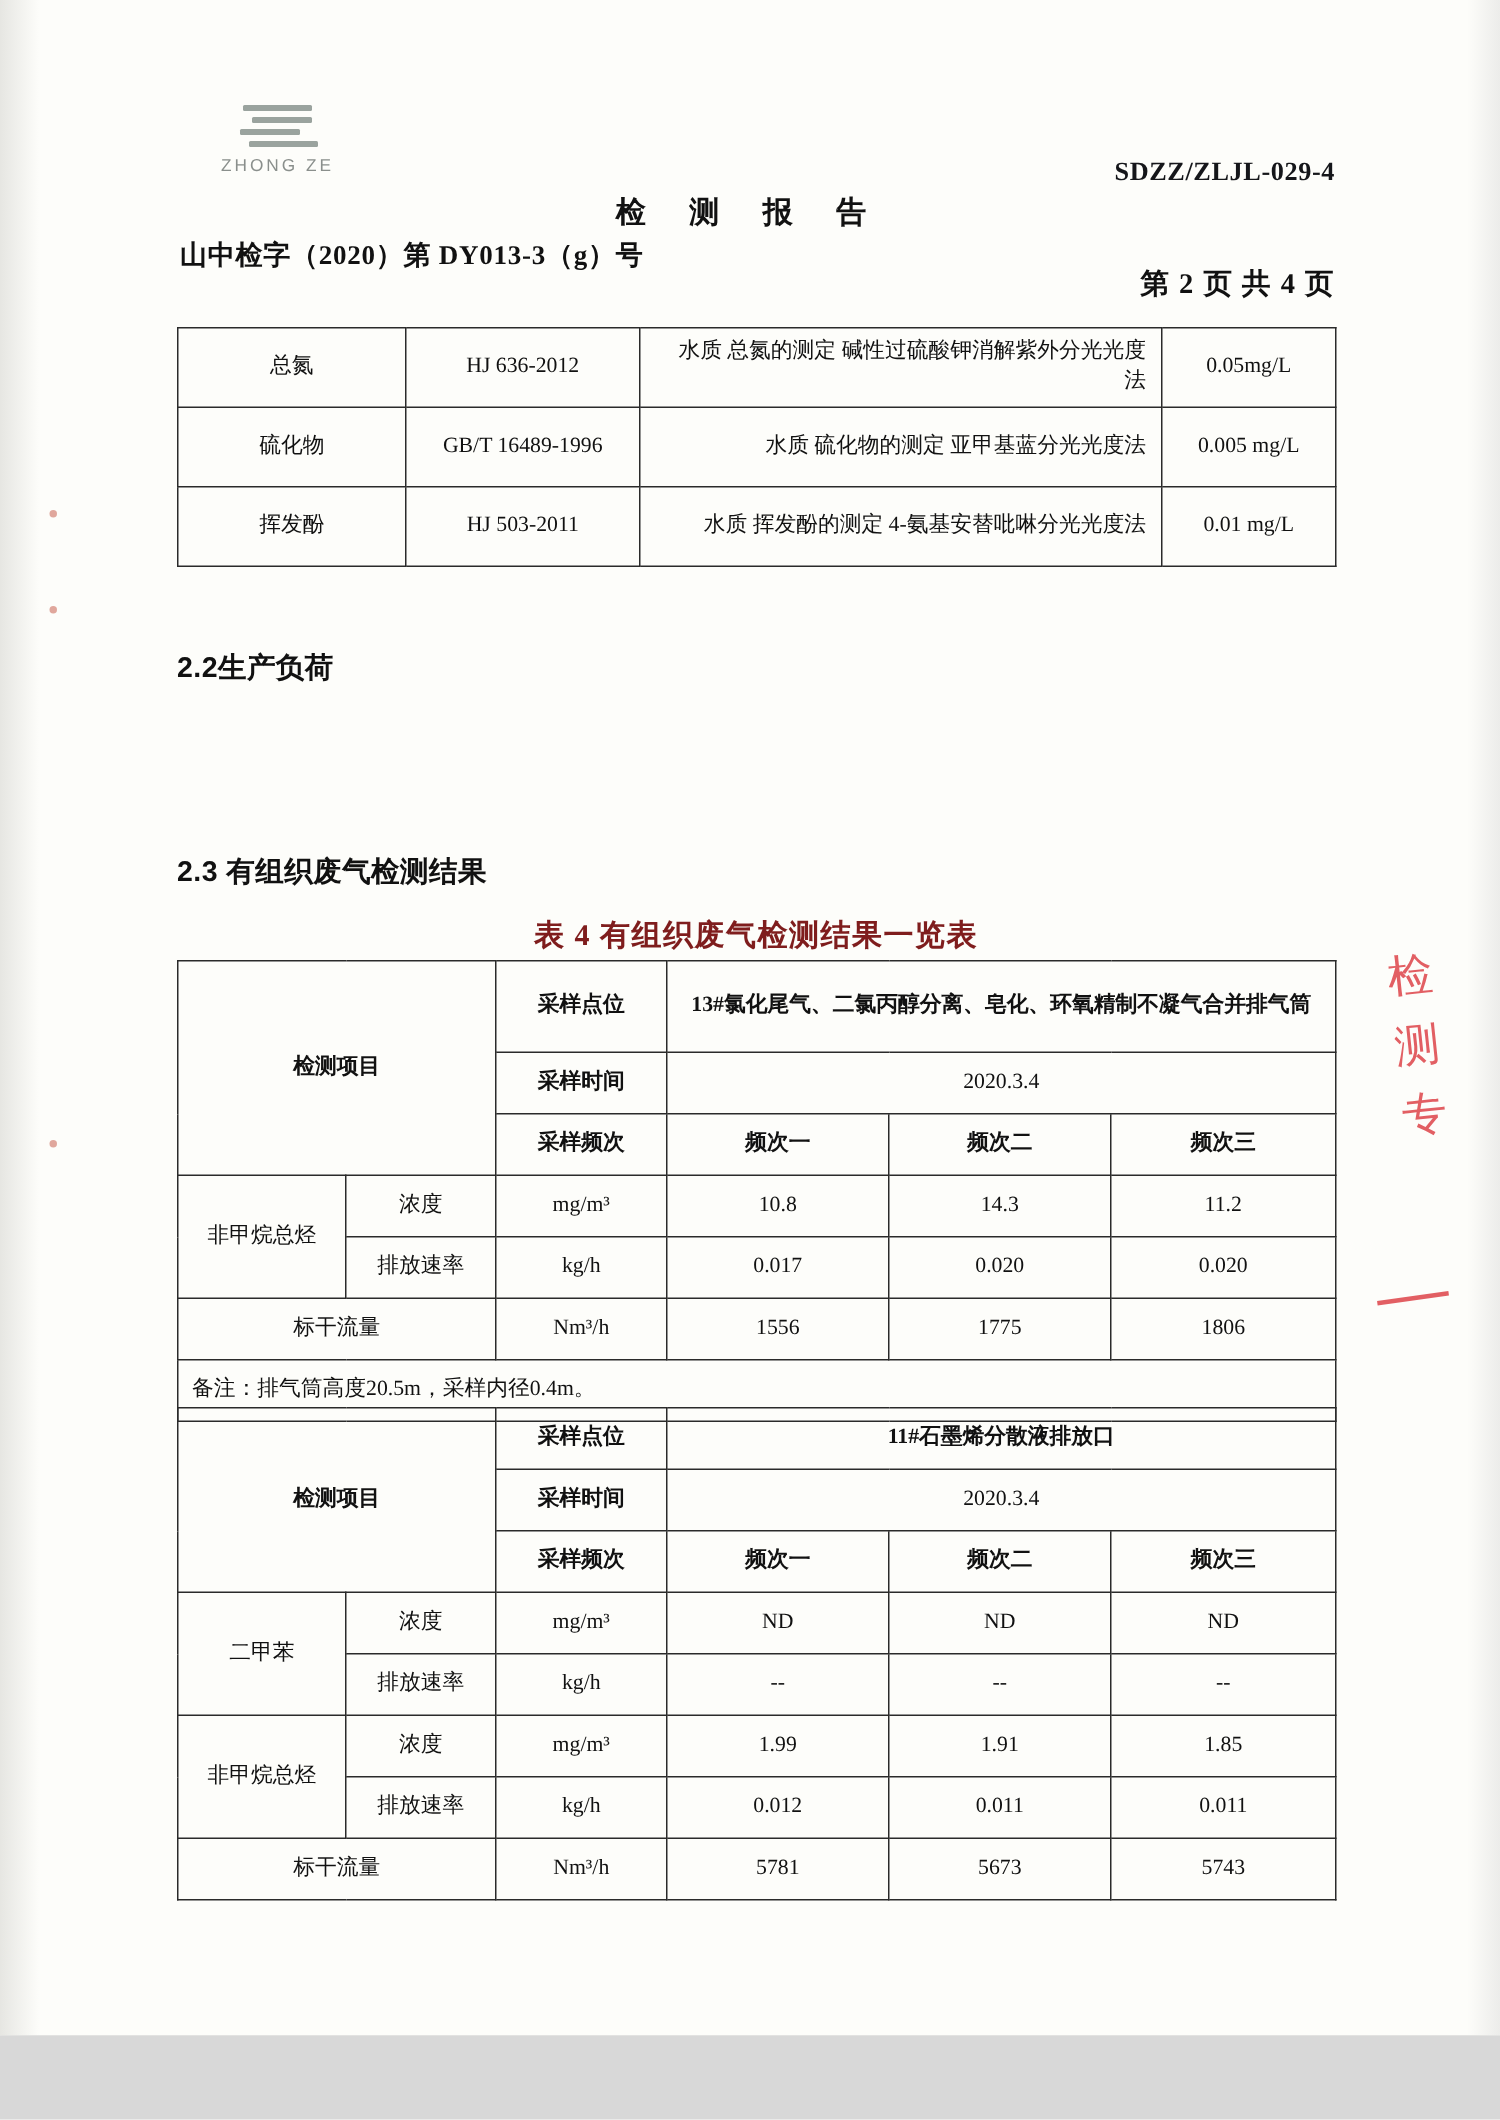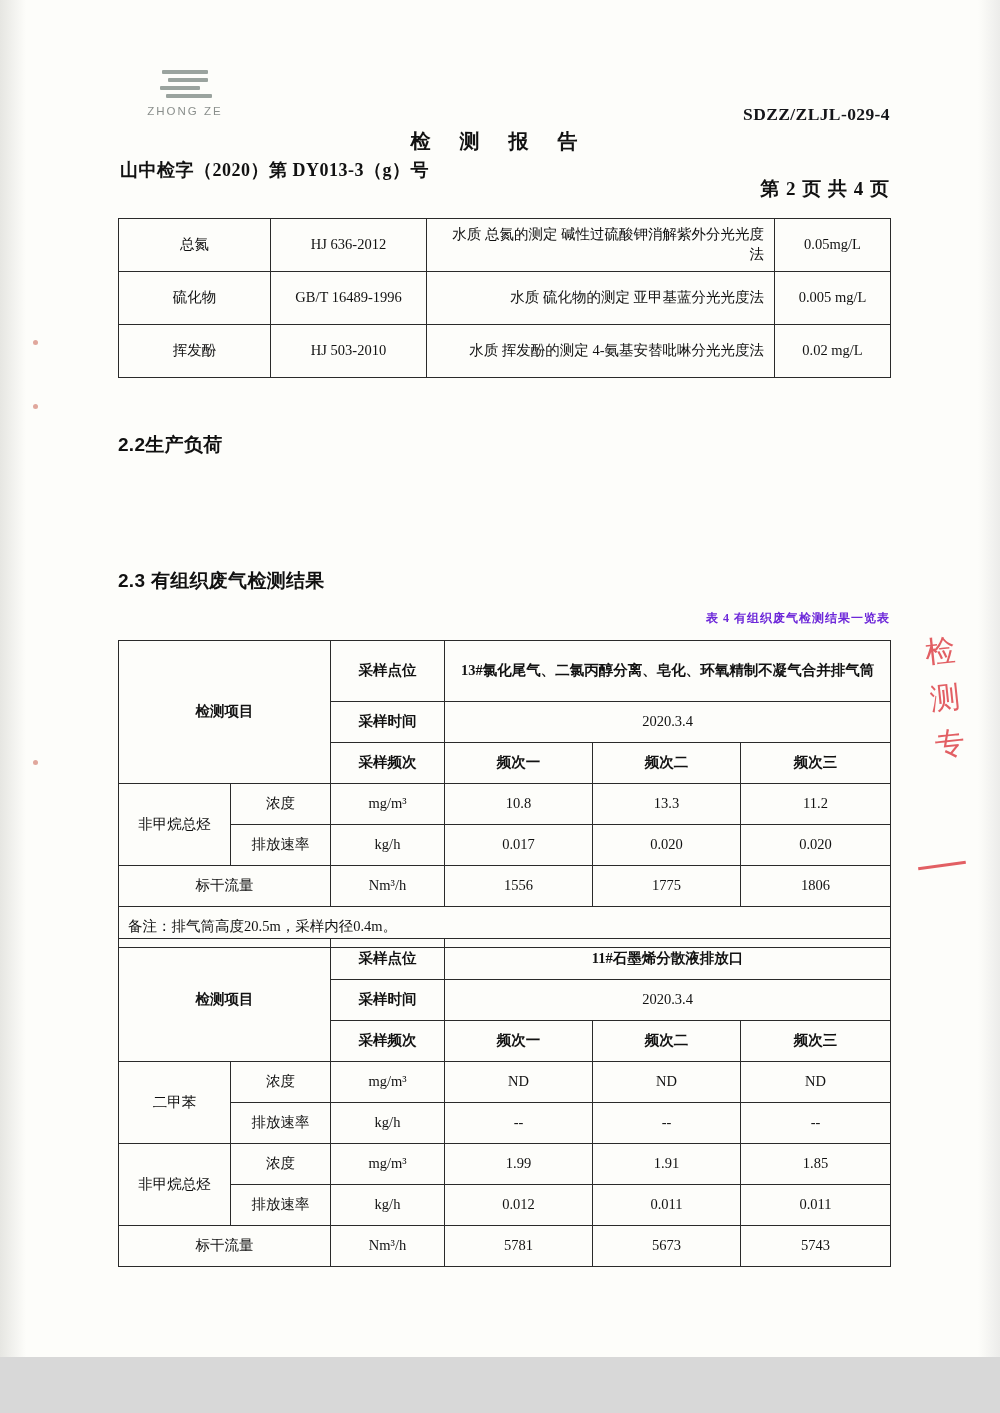--- a/index.html
+++ b/index.html
@@ -142,24 +142,24 @@
     font-size: 17px;
     color: #111;
     line-height: 2.05;
     width: 772px;
     text-align: justify;
     text-indent: 34px;
   }
   .tbl-caption {
     position: absolute;
     width: 772px;
-    text-align: right;
-    font-weight: bold;
-    font-size: 12px;
-    color: #6d28d9;
+    text-align: center;
+    font-weight: bold;
+    font-size: 20px;
+    color: #7f1d1d;
     letter-spacing: 1px;
   }
 
   .tbl-gas1 { position: absolute; left: 118px; top: 640px; }
   .tbl-gas2 { position: absolute; left: 118px; top: 938px; }
   .tbl-gas1 td, .tbl-gas2 td { height: 32px; }
 
   
   .stamp {
     position: absolute;
@@ -240,23 +240,23 @@
         <td>0.05mg/L</td>
       </tr>
       <tr>
         <td>硫化物</td>
         <td>GB/T 16489-1996</td>
         <td class="desc">水质   硫化物的测定  亚甲基蓝分光光度法</td>
         <td>0.005 mg/L</td>
       </tr>
       <tr>
         <td>挥发酚</td>
-        <td>HJ 503-2010</td>
+        <td>HJ 503-2011</td>
         <td class="desc">水质    挥发酚的测定 4-氨基安替吡啉分光光度法</td>
-        <td>0.02 mg/L</td>
+        <td>0.01 mg/L</td>
       </tr>
     </tbody>
   </table>
 
   <div class="h2" style="left:118px; top:432px;">2.2生产负荷</div>
 
   <div class="h2" style="left:118px; top:568px;">2.3 有组织废气检测结果</div>
   <div class="tbl-caption" style="left:118px; top:610px;">表 4   有组织废气检测结果一览表</div>
 
   <table class="tbl-gas1">
@@ -282,21 +282,21 @@
         <td class="b">采样频次</td>
         <td class="b">频次一</td>
         <td class="b">频次二</td>
         <td class="b">频次三</td>
       </tr>
       <tr>
         <td rowspan="2">非甲烷总烃</td>
         <td>浓度</td>
         <td>mg/m³</td>
         <td>10.8</td>
-        <td>13.3</td>
+        <td>14.3</td>
         <td>11.2</td>
       </tr>
       <tr>
         <td>排放速率</td>
         <td>kg/h</td>
         <td>0.017</td>
         <td>0.020</td>
         <td>0.020</td>
       </tr>
       <tr>

